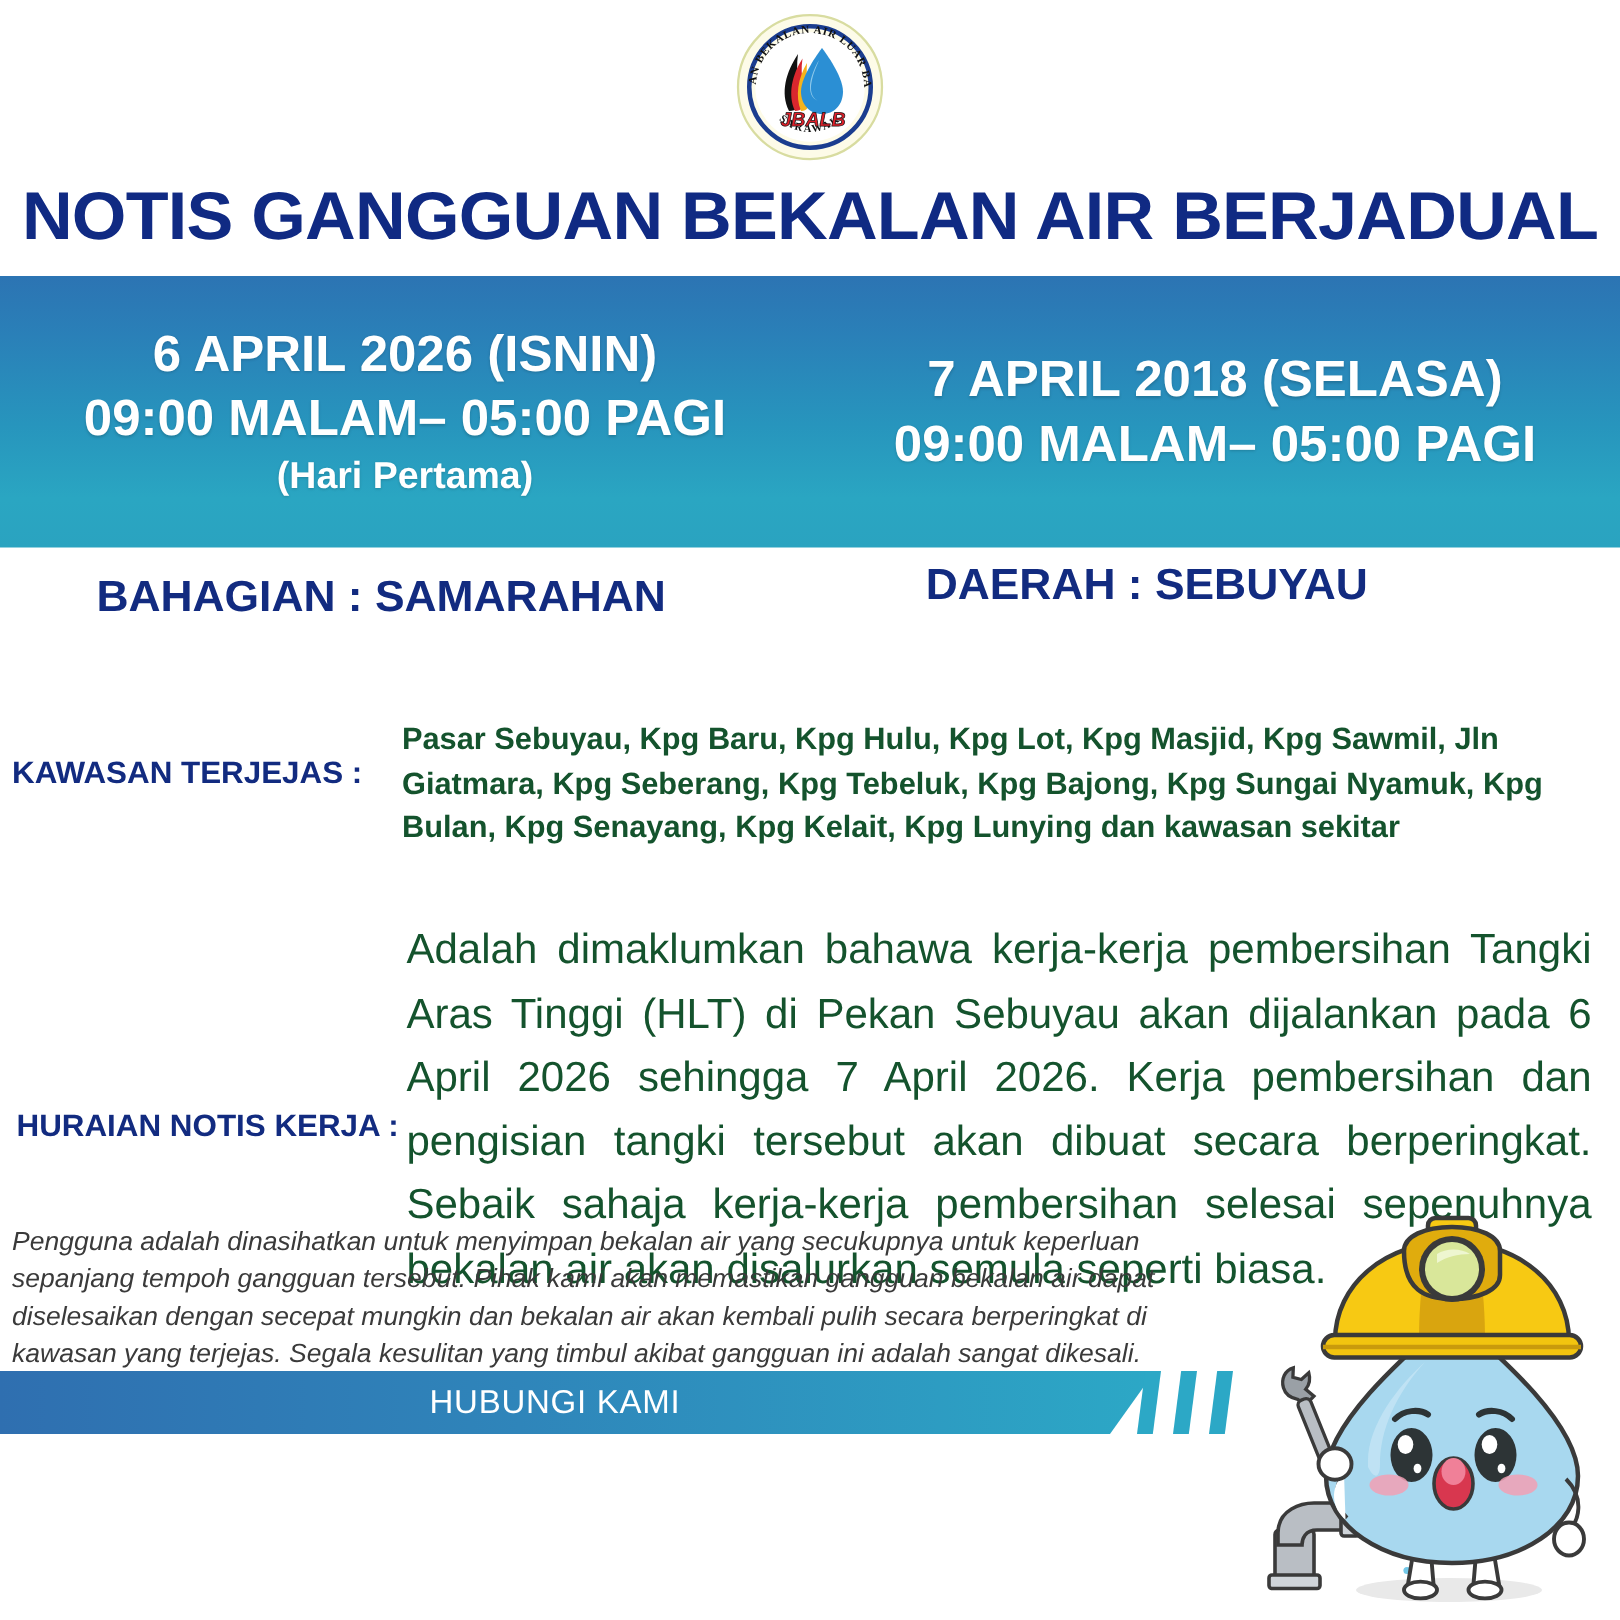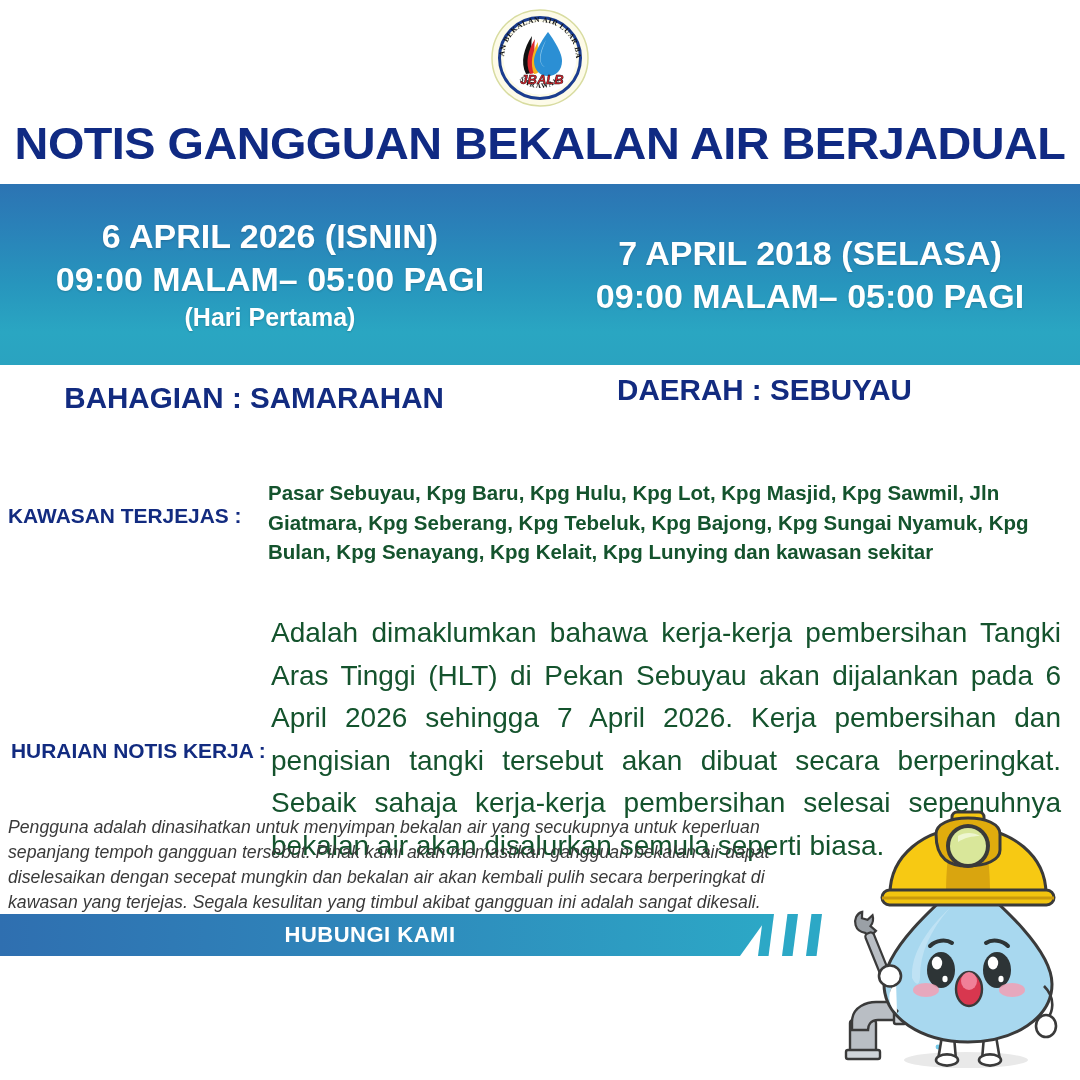--- a/index.html
+++ b/index.html
@@ -120,21 +120,21 @@
     position:absolute; left:0; top:914px; width:1080px; height:42px;
   }
   .contact-bar {
     position:absolute; left:0; top:0; width:770px; height:42px;
     background:linear-gradient(to right,#2f6fb0 0%,#2f85ba 45%,#2ca8c6 100%);
     clip-path:polygon(0 0, 100% 0, calc(100% - 30px) 100%, 0 100%);
   }
   .contact-bar-title {
     position:absolute; left:0; top:0; width:740px; height:42px;
     display:flex; align-items:center; justify-content:center;
-    color:#ffffff; font-size:22px; font-weight:bold;
+    color:#ffffff; font-size:22px; font-weight:normal;
     letter-spacing:0.5px;
     font-family:"Liberation Sans Narrow","Liberation Sans",sans-serif;
   }
   .slash {
     position:absolute; top:0; width:16px; height:42px;
     background:#2ca8c6;
     clip-path:polygon(34% 0, 100% 0, 66% 100%, 0 100%);
   }
   .slash.s1 { left:758px; }
   .slash.s2 { left:782px; }

